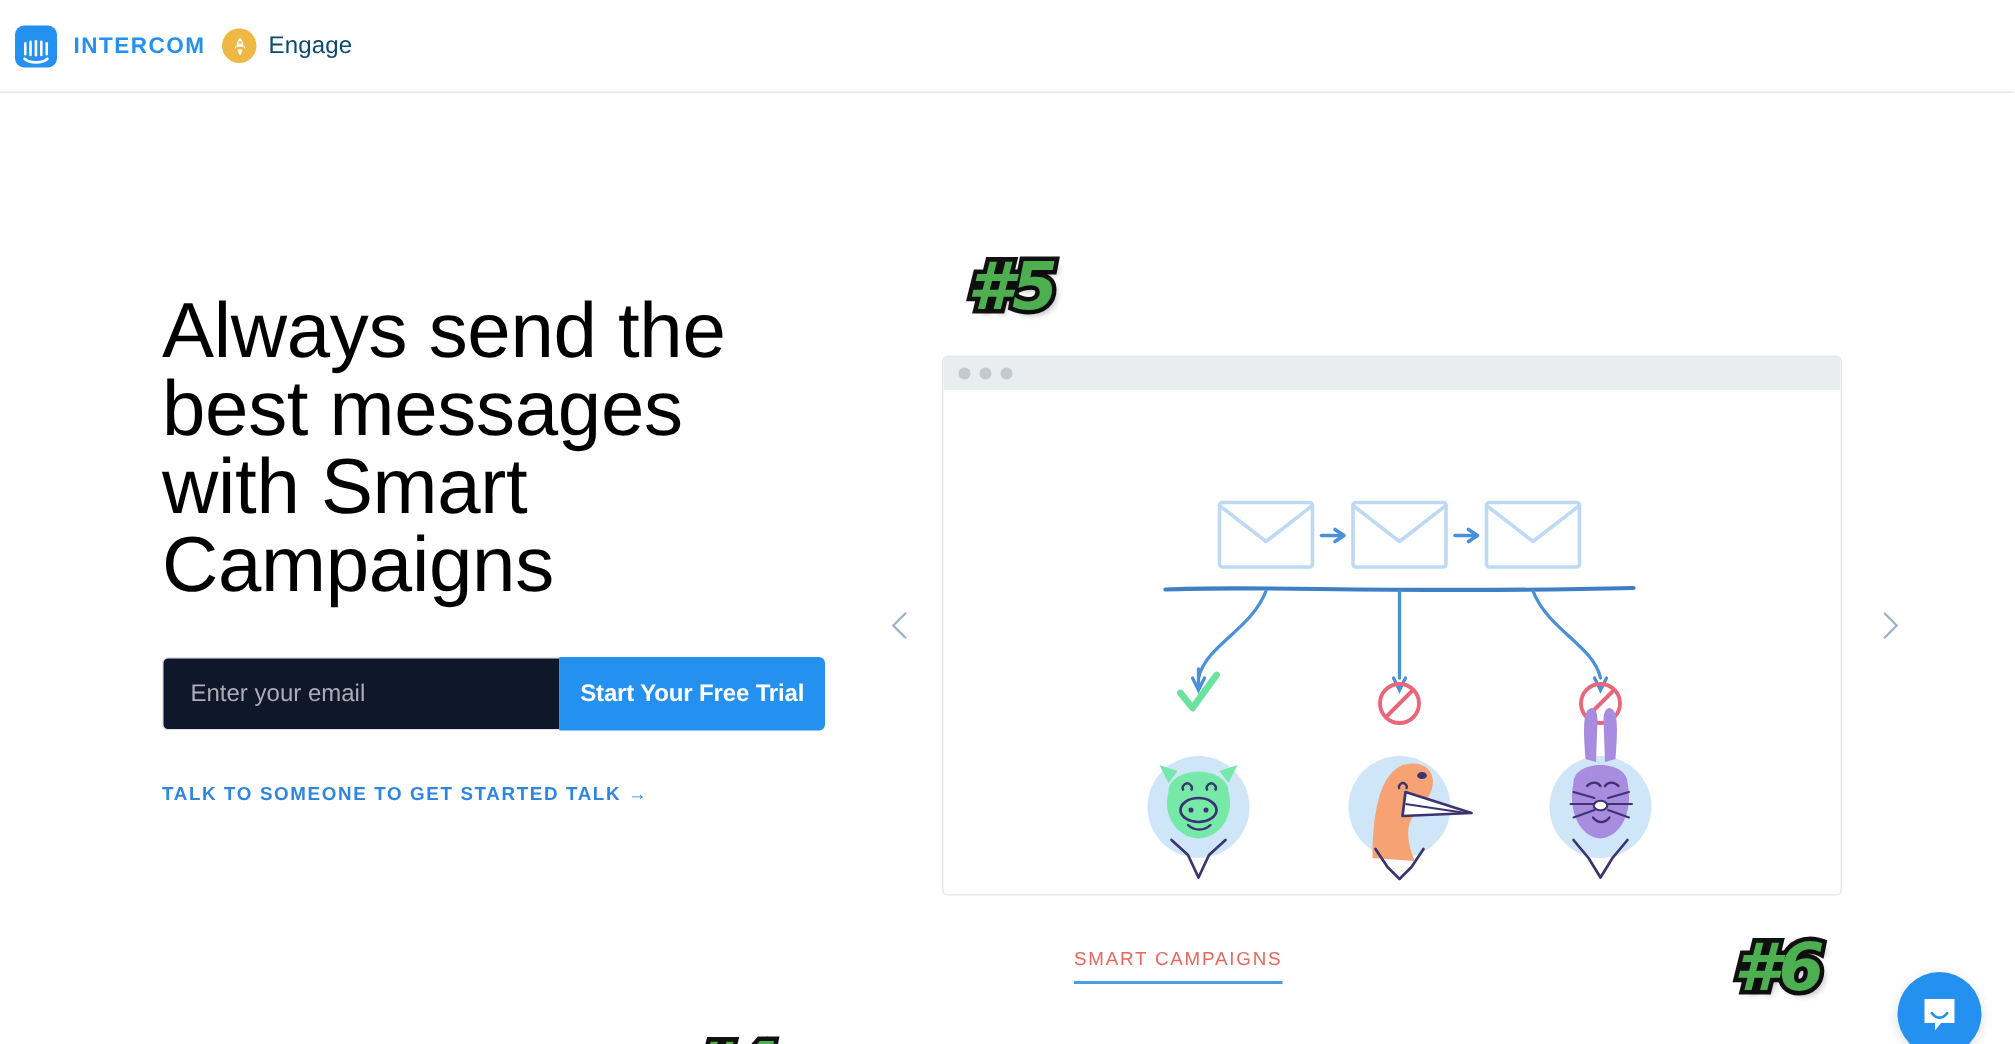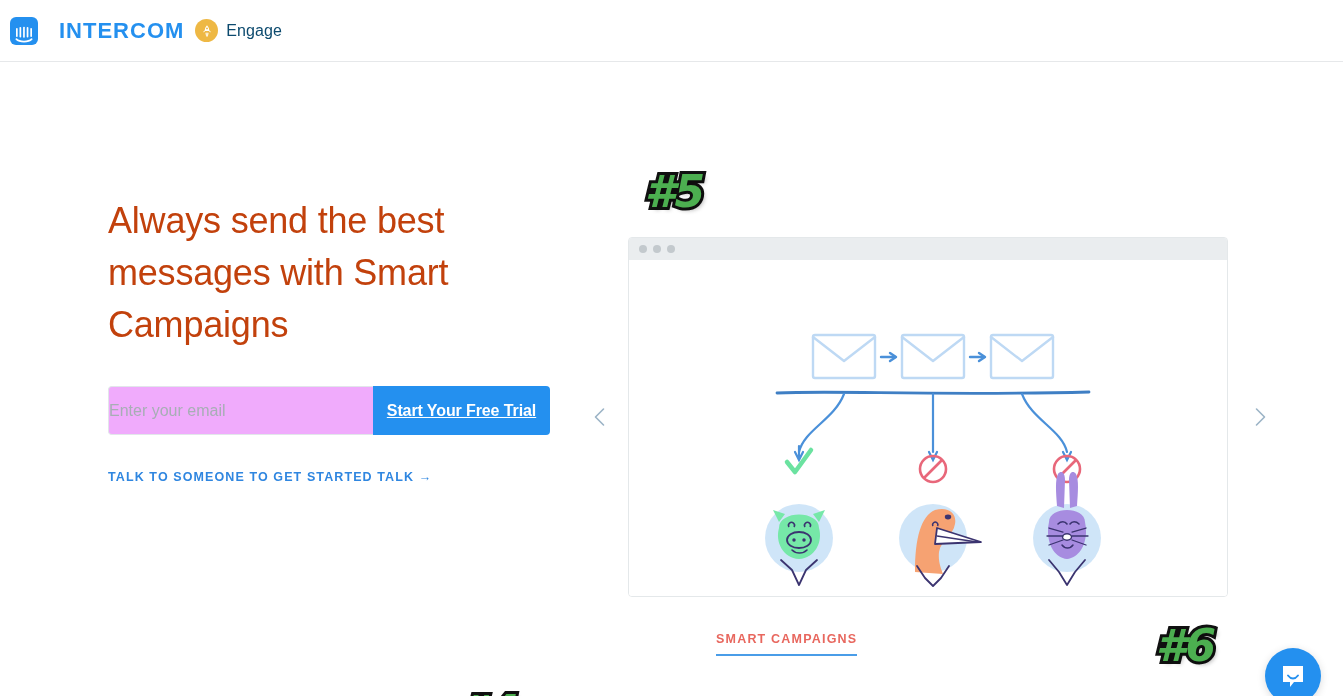--- a/index.html
+++ b/index.html
@@ -35,23 +35,23 @@
     height: 28px;
     border-radius: 6px;
     background: #2490ef;
     display: flex;
     align-items: flex-end;
     justify-content: center;
     flex: none;
   }
   .logo-mark svg { display: block; }
   .brand-name {
-    margin-left: 21px;
+    margin-left: 11px;
     color: #2490ef;
-    font-size: 22px;
+    font-size: 15px;
     font-weight: bold;
     letter-spacing: 1.0px;
   }
   .engage-badge {
     margin-left: 11px;
     width: 23px;
     height: 23px;
     border-radius: 50%;
     background: #eeb844;
     display: flex;
@@ -75,22 +75,22 @@
   }
 
   
   .hero-left {
     position: absolute;
     left: 108px;
     top: 133px;
     width: 450px;
   }
   .hero-title {
-    color: #c2410c;
-    font-size: 36px;
+    color: #000000;
+    font-size: 52px;
     line-height: 52px;
     font-weight: normal;
     letter-spacing: -0.2px;
     width: 400px;
   }
   .hero-sub {
     margin-top: 25px;
     color: #8a9299;
     font-size: 16.5px;
     line-height: 32px;
@@ -102,40 +102,39 @@
     display: flex;
     align-items: stretch;
     width: 442px;
     height: 49px;
   }
   .email-field {
     flex: 1;
     border: 1px solid #e2e6ea;
     border-right: none;
     border-radius: 4px 0 0 4px;
-    background: #f0abfc;
-    padding: 0 0;
+    background: #0f172a;
+    padding: 0 18px;
     font-size: 16px;
     color: #5d666e;
     font-family: "Liberation Sans", sans-serif;
     outline: none;
   }
   .email-field::placeholder { color: #a7aeb5; }
   .trial-button {
     width: 177px;
     border: none;
     border-radius: 0 4px 4px 0;
     background: #2490ef;
     color: #ffffff;
     font-size: 16px;
     font-weight: bold;
     letter-spacing: -0.1px;
     cursor: pointer;
     font-family: "Liberation Sans", sans-serif;
-    text-decoration: underline;
   }
 
   .talk-link {
     display: inline-block;
     margin-top: 35px;
     color: #2f86e0;
     font-size: 12.5px;
     font-weight: bold;
     letter-spacing: 1.1px;
     text-decoration: none;
@@ -211,21 +210,21 @@
   .tabs {
     position: absolute;
     left: 146px;
     top: 455px;
     display: flex;
     align-items: flex-start;
     gap: 0;
   }
   .tab {
     font-size: 12.5px;
-    font-weight: bold;
+    font-weight: normal;
     letter-spacing: 1.2px;
     cursor: pointer;
     padding-bottom: 8px;
     white-space: nowrap;
   }
   .tab-active {
     color: #e8675e;
     border-bottom: 2px solid #4a9de8;
   }
   .tab-inactive {

